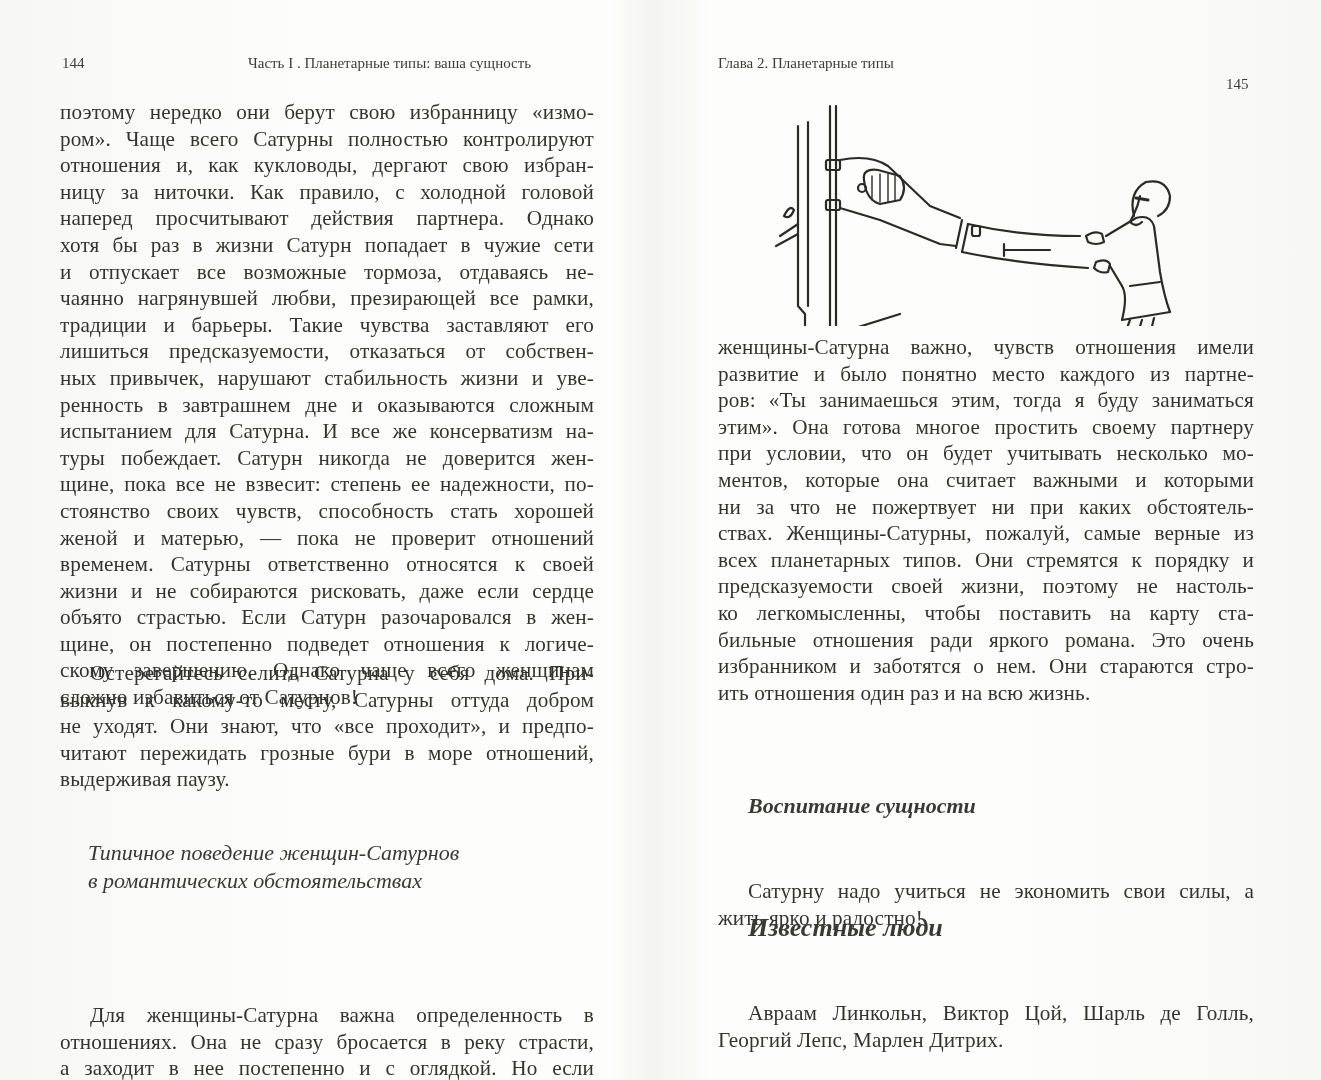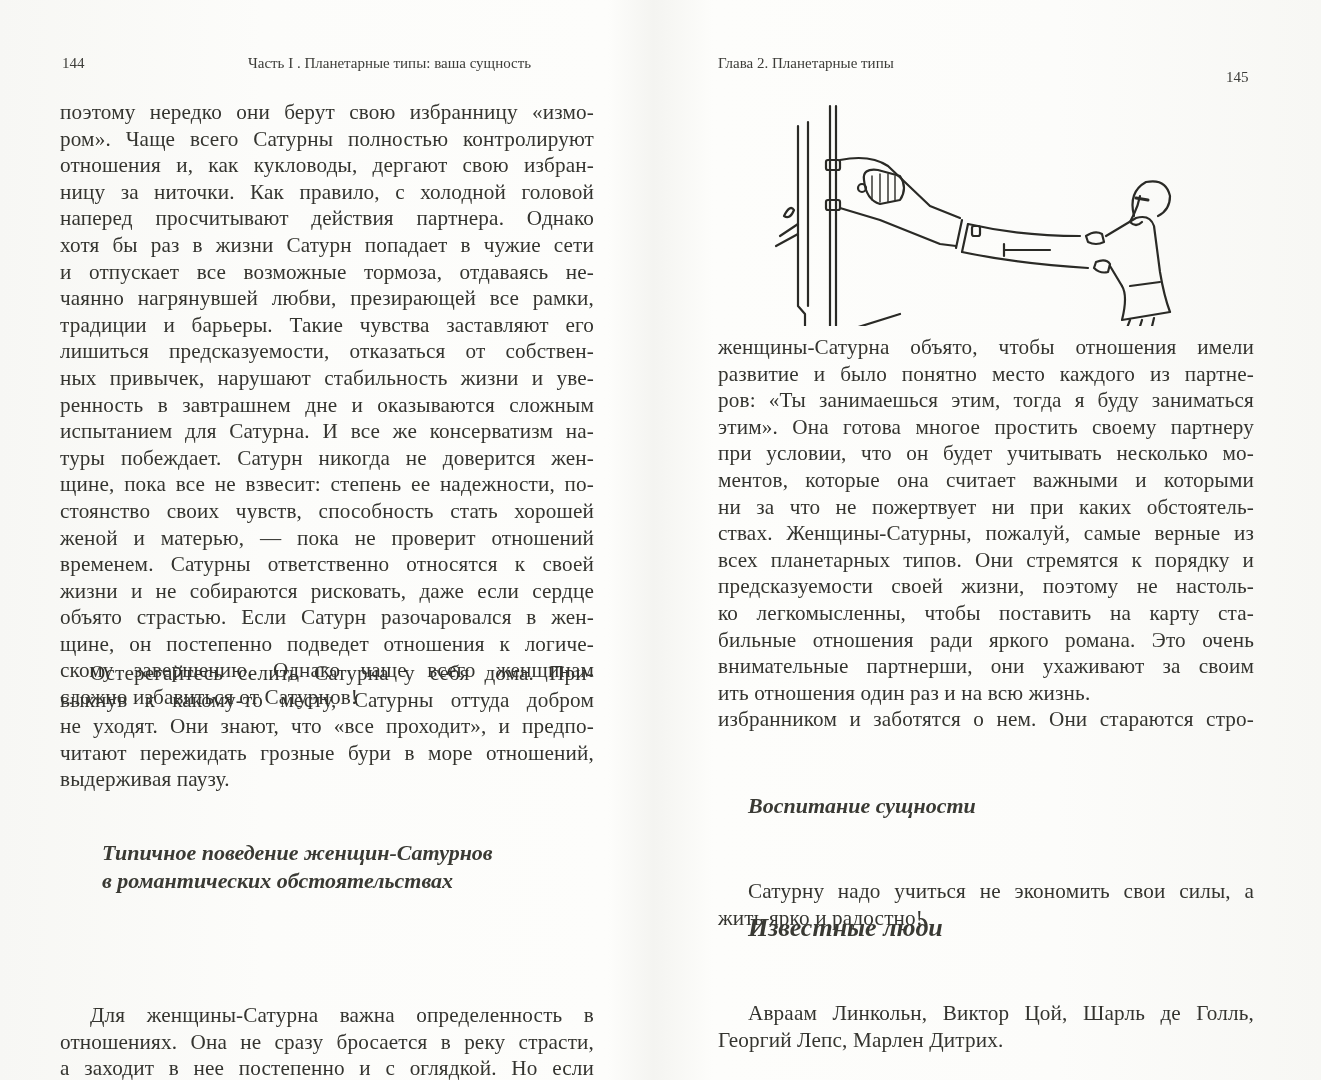--- a/index.html
+++ b/index.html
@@ -32,44 +32,43 @@
       position: absolute;
       top: 55px;
       font-family: "Liberation Serif", serif;
       font-size: 15px;
       color: #3c3c38;
       white-space: nowrap;
     }
     .left .page-number { left: 62px; }
     .left .running-title { left: 248px; text-align: right; }
     .right .running-title { left: 58px; }
-    .right .page-number { left: 566px; top: 69px; }
+    .right .page-number { left: 566px; top: 76px; }
 
     .body-text {
       position: absolute;
       font-family: "Liberation Serif", serif;
       font-size: 21.2px;
       line-height: 26.6px;
       text-align: justify;
       color: #34342f;
       letter-spacing: 0.15px;
     }
 
     .left .block1 { left: 60px; top: 99px; width: 534px; }
     .left .block2 { left: 60px; top: 629px; width: 534px; }
     .left .heading1 {
       position: absolute;
       left: 88px; top: 839px; width: 520px;
       font-family: "Liberation Serif", serif;
       font-style: italic;
-      font-weight: bold;
+      font-weight: normal;
       font-size: 22px;
       line-height: 28px;
       color: #3a3a34;
-      margin-left: 14px;
     }
     .left .block3 { left: 60px; top: 971px; width: 534px; }
 
     .illustration {
       position: absolute;
       left: 90px;
       top: 96px;
       width: 430px;
       height: 230px;
     }
@@ -204,35 +203,34 @@
         <path d="M392 224 L380 262"></path>
         <path d="M404 222 L396 256"></path>
         <path d="M362 256 Q352 258 356 264 L370 262"></path>
         <path d="M374 262 Q364 268 370 274 L386 270"></path>
 
         <path d="M382 262 L420 262 M386 268 L418 268 M384 274 L412 274" stroke-width="1.6"></path>
       </g>
     </svg>
 
     <div class="body-text block4" id="rp1">
-        <span class="line">женщины-Сатурна объято, чтобы отношения имели</span>
+        <span class="line">женщины-Сатурна важно, чувств отношения имели</span>
         <span class="line">развитие и было понятно место каждого из партне-</span>
         <span class="line">ров: «Ты занимаешься этим, тогда я буду заниматься</span>
         <span class="line">этим». Она готова многое простить своему партнеру</span>
         <span class="line">при условии, что он будет учитывать несколько мо-</span>
         <span class="line">ментов, которые она считает важными и которыми</span>
         <span class="line">ни за что не пожертвует ни при каких обстоятель-</span>
         <span class="line">ствах. Женщины-Сатурны, пожалуй, самые верные из</span>
         <span class="line">всех планетарных типов. Они стремятся к порядку и</span>
         <span class="line">предсказуемости своей жизни, поэтому не настоль-</span>
         <span class="line">ко легкомысленны, чтобы поставить на карту ста-</span>
         <span class="line">бильные отношения ради яркого романа. Это очень</span>
-        <span class="line">внимательные партнерши, они ухаживают за своим</span>
+        <span class="line">избранником и заботятся о нем. Они стараются стро-</span>
         <span class="line last">ить отношения один раз и на всю жизнь.</span>
-        <span class="line">избранником и заботятся о нем. Они стараются стро-</span>
       </div>
 
     <div class="heading2">Воспитание сущности</div>
     <div class="body-text block5" id="rp2">
         <span class="line ind">Сатурну надо учиться не экономить свои силы, а</span>
         <span class="line last">жить ярко и радостно!</span>
       </div>
 
     <div class="heading3">Известные люди</div>
     <div class="body-text block6" id="rp3">

